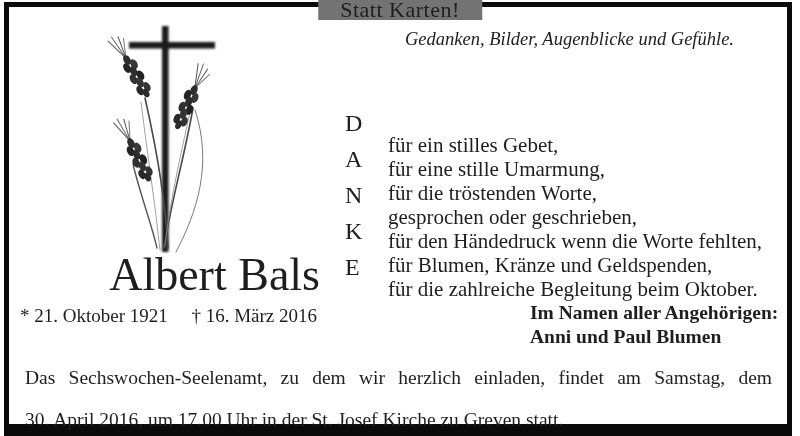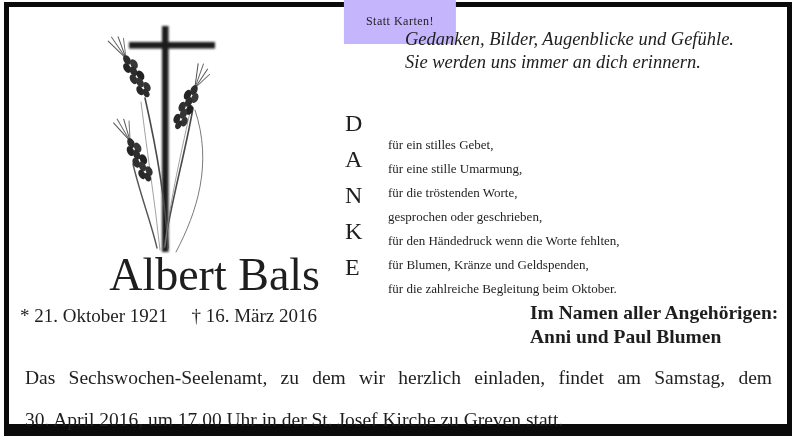--- a/index.html
+++ b/index.html
@@ -16,23 +16,23 @@
     left:4px;top:2px;
     width:778px;height:417px;
     border:5px solid #0a0a0a;
     border-bottom-width:12px;
     background:transparent;
   }
   .statt-karten{
     position:absolute;
     top:-1px;left:50%;
     transform:translateX(-50%);
-    background:#c4b5fd;
-    padding:12px 22px;
-    font-size:12px;line-height:21px;
+    background:#737373;
+    padding:0 22px;
+    font-size:22px;line-height:21px;
     white-space:nowrap;
     letter-spacing:0.5px;
   }
   .artwork{
     position:absolute;
     left:75px;top:12px;
     width:165px;height:245px;
   }
   .quote{
     position:absolute;
@@ -57,21 +57,21 @@
     padding-left:2px;
     align-self:center;
   }
   .danke .letter.l-d{grid-column:1;grid-row:1;}
   .danke .letter.l-a{grid-column:1;grid-row:2 / span 2;}
   .danke .letter.l-n{grid-column:1;grid-row:4;}
   .danke .letter.l-k{grid-column:1;grid-row:5 / span 2;}
   .danke .letter.l-e{grid-column:1;grid-row:7;}
   .danke .line{
     grid-column:2;
-    font-size:13px;
+    font-size:21px;
     white-space:nowrap;
     margin-top:44px;
   }
   .family{
     position:absolute;
     left:530px;top:301px;
     font-size:19.5px;line-height:24px;
     white-space:nowrap;
     font-weight:bold;
   }
@@ -159,21 +159,20 @@
     <g transform="translate(119,78) rotate(24)">
         <use href="#ear"></use>
       </g>
     <g transform="translate(56,131) rotate(-26)">
         <use href="#ear"></use>
       </g>
   </svg>
 
   <div class="quote">
     <div>Gedanken, Bilder, Augenblicke und Gefühle.</div>
-    <div>Sie werden uns immer an dich erinnern.</div>
   </div>
 
   <div class="danke">
     <span class="letter l-d">D</span>
     <span class="letter l-a">A</span>
     <span class="letter l-n">N</span>
     <span class="letter l-k">K</span>
     <span class="letter l-e">E</span>
     <span class="line" style="grid-row:1">für ein stilles Gebet,</span>
     <span class="line" style="grid-row:2">für eine stille Umarmung,</span>

